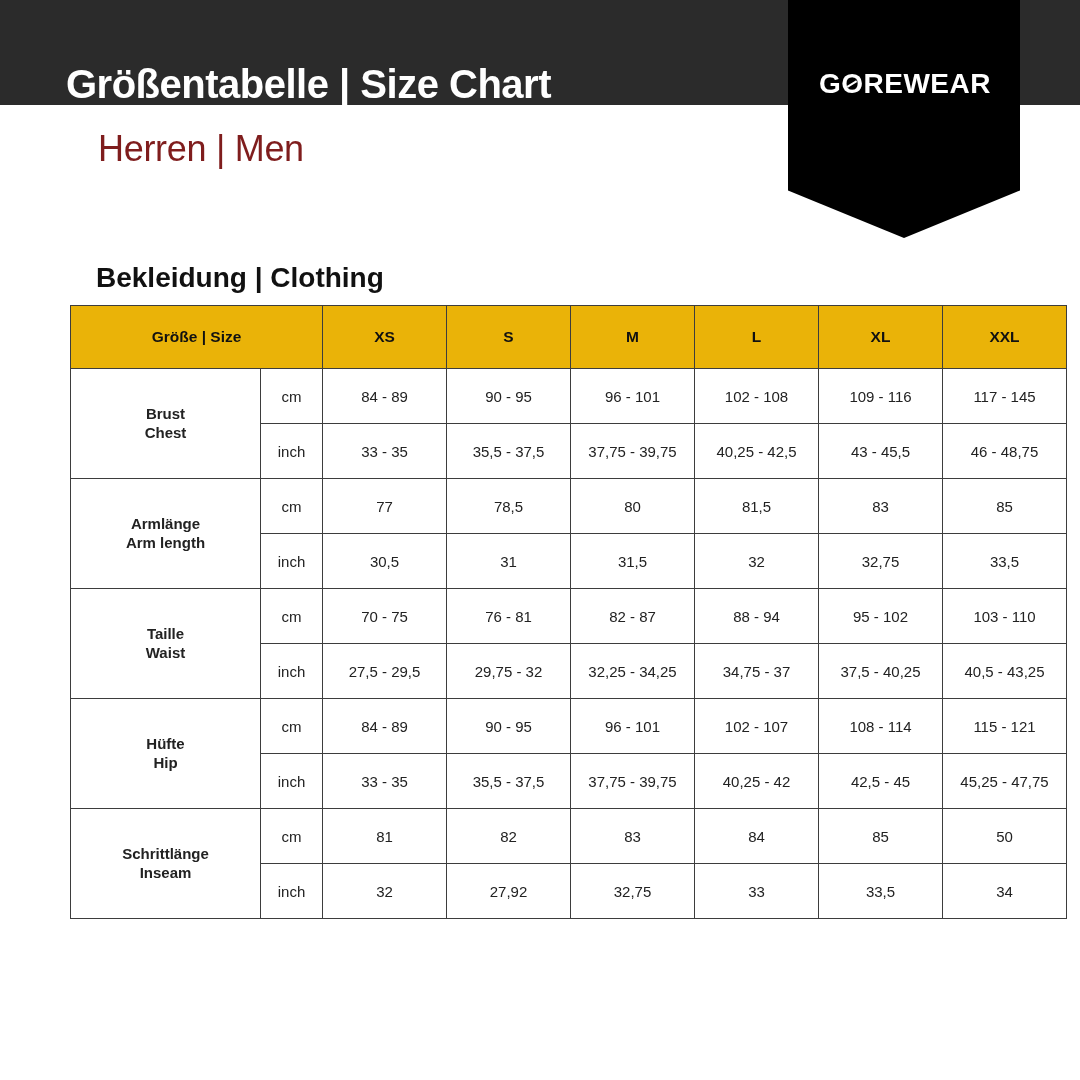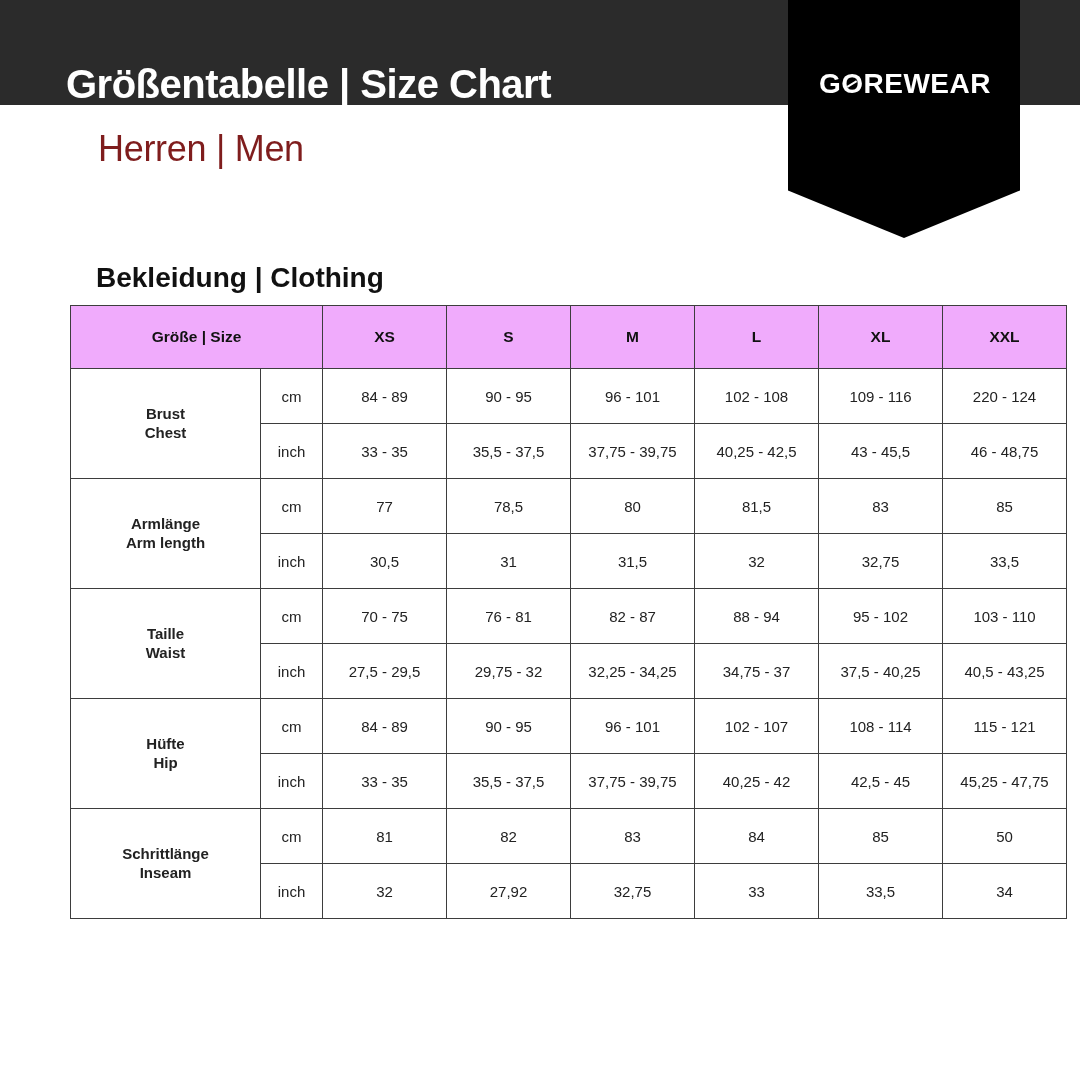--- a/index.html
+++ b/index.html
@@ -111,21 +111,21 @@
   table.size-chart td {
     border: 1px solid #3d3d3d;
     text-align: center;
     vertical-align: middle;
     font-size: 15px;
     color: #222222;
     padding: 0;
     height: 54px;
   }
   table.size-chart thead th {
-    background: #f0abfc;
+    background: #eab308;
     font-weight: bold;
     font-size: 15.5px;
     height: 62px;
     color: #111111;
   }
   th.corner-head {
     text-align: left;
     padding-left: 10px;
     font-size: 15.5px;
   }
@@ -192,21 +192,21 @@
         <td class="row-label" rowspan="2">
           <span class="label-de">Brust</span>
           <span class="label-en">Chest</span>
         </td>
         <td class="unit-cell">cm</td>
         <td>84 - 89</td>
         <td>90 - 95</td>
         <td>96 - 101</td>
         <td>102 - 108</td>
         <td>109 - 116</td>
-        <td>220 - 124</td>
+        <td>117 - 145</td>
       </tr>
       <tr>
         <td class="unit-cell">inch</td>
         <td>33 - 35</td>
         <td>35,5 - 37,5</td>
         <td>37,75 - 39,75</td>
         <td>40,25 - 42,5</td>
         <td>43 - 45,5</td>
         <td>46 - 48,75</td>
       </tr>

